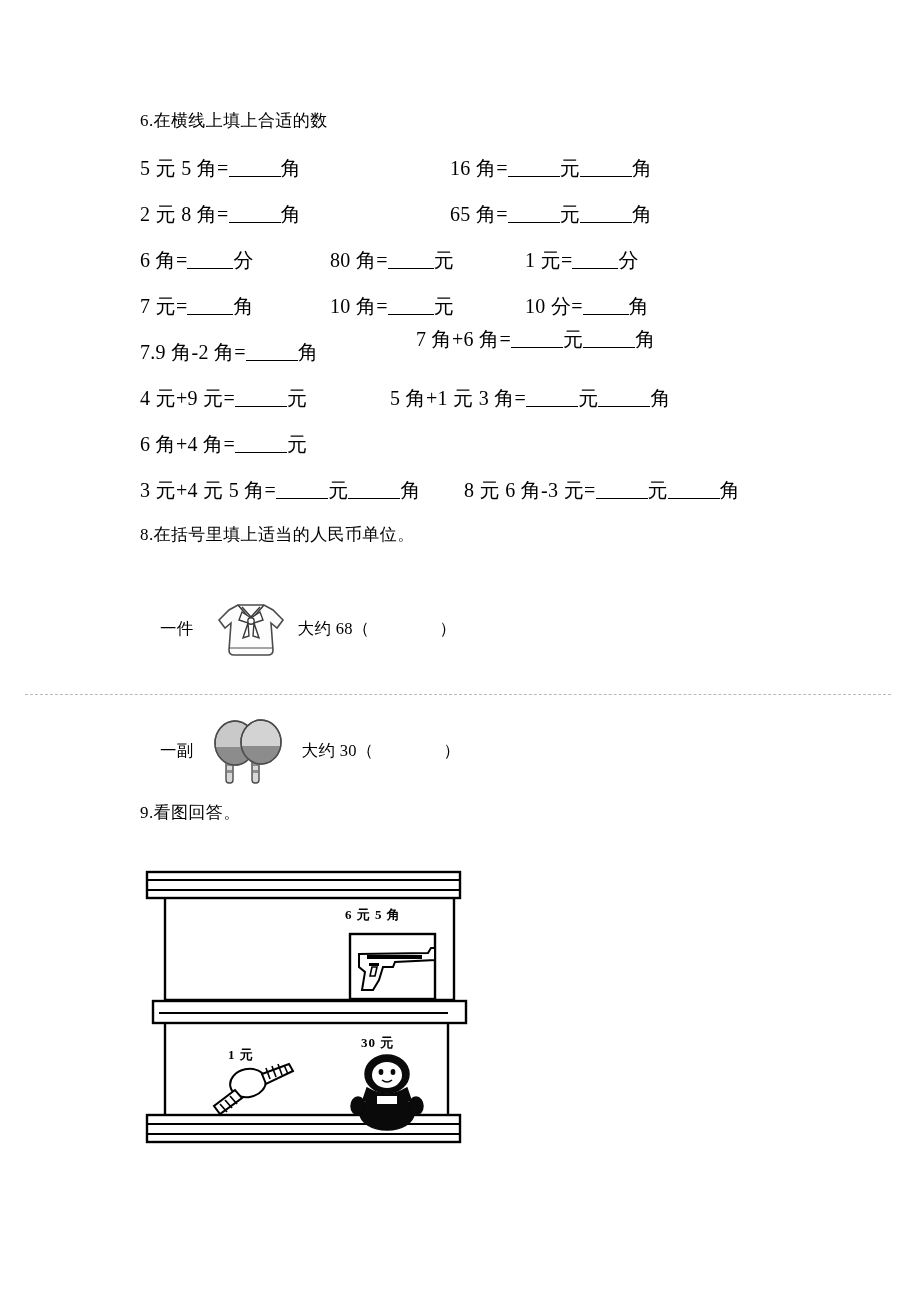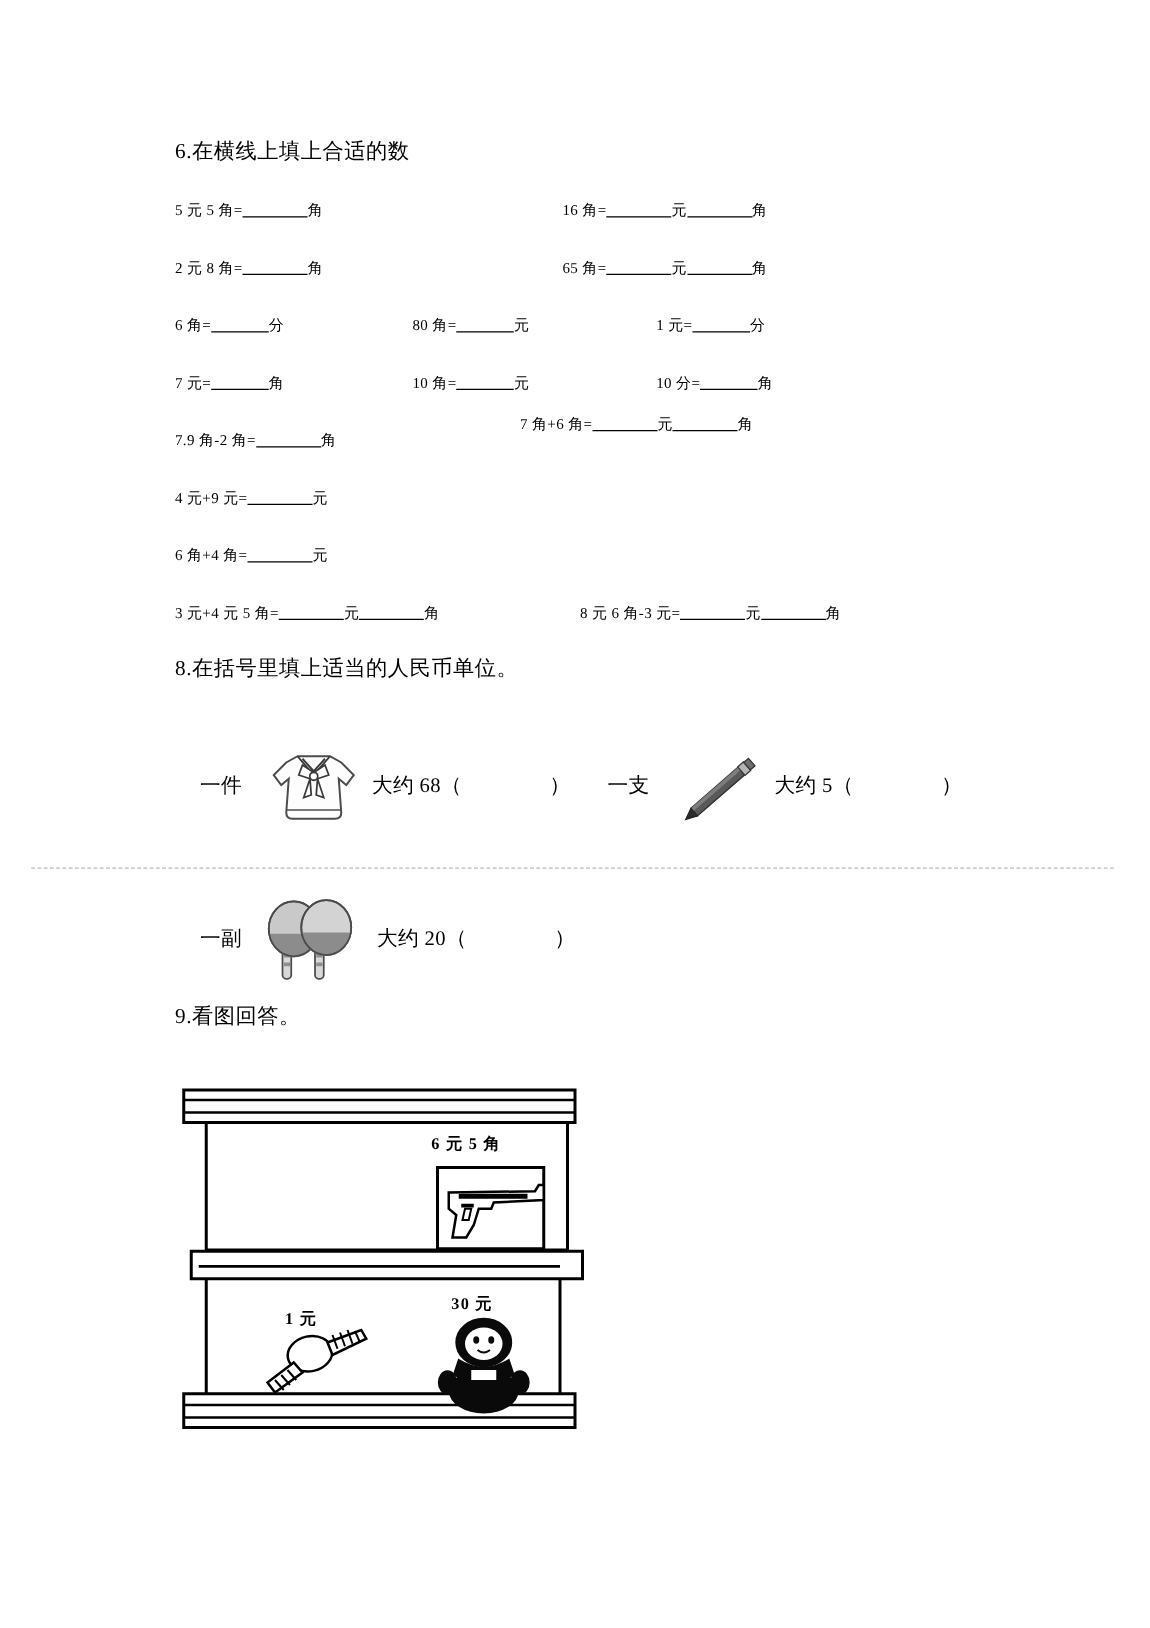--- a/index.html
+++ b/index.html
@@ -25,21 +25,21 @@
   
   .qhead {
     position: absolute;
     font-size: 17px;
     line-height: 22px;
     letter-spacing: 0.4px;
     white-space: nowrap;
   }
   .expr {
     position: absolute;
-    font-size: 12px;
+    font-size: 20px;
     line-height: 22px;
     white-space: nowrap;
     letter-spacing: 0.3px;
   }
   .blank {
     display: inline-block;
     border-bottom: 1px solid #000;
     vertical-align: -2px;
   }
   .b-med { width: 52px; }
@@ -127,20 +127,23 @@
 
   <div class="expr" style="left:140px; top:341px;">
     <span>7.9 角-2 角=</span><span class="blank b-med"></span><span>角</span>
   </div>
   <div class="expr" style="left:416px; top:328px;">
     <span>7 角+6 角=</span><span class="blank b-med"></span><span>元</span><span class="blank b-med"></span><span>角</span>
   </div>
 
   <div class="expr" style="left:140px; top:387px;">
     <span>4 元+9 元=</span><span class="blank b-med"></span><span>元</span>
+  </div>
+  <div class="expr" style="left:390px; top:387px;">
+    <span>5 角+1 元 3 角=</span><span class="blank b-med"></span><span>元</span><span class="blank b-med"></span><span>角</span>
   </div>
 
   <div class="expr" style="left:140px; top:433px;">
     <span>6 角+4 角=</span><span class="blank b-med"></span><span>元</span>
   </div>
 
   <div class="expr" style="left:140px; top:479px;">
     <span>3 元+4 元 5 角=</span><span class="blank b-med"></span><span>元</span><span class="blank b-med"></span><span>角</span>
   </div>
   <div class="expr" style="left:464px; top:479px;">
@@ -168,37 +171,20 @@
           <path d="M42 25 L47 40 L41 38 Z"></path>
           <circle cx="39" cy="23" r="3.2"></circle>
         </g>
       </svg>
     </span>
     <span class="lbl">大约 68（</span>
     <span class="lbl" style="display:inline-block;width:62px;"></span>
     <span class="lbl">）</span>
   </div>
 
-  <div class="picrow" style="left:466px; top:598px;">
-    <span class="lbl">一支</span>
-    <span class="icon-box" style="width:72px;height:64px;margin:0 2px 0 18px;">
-      <svg width="72" height="64" viewBox="0 0 72 64">
-        <g transform="rotate(-41 36 32)">
-          <rect x="6" y="28" width="50" height="8" fill="#595959" stroke="#303030" stroke-width="1.1"></rect>
-          <rect x="6" y="28" width="50" height="3" fill="#7d7d7d"></rect>
-          <polygon points="6,28 6,36 -3,32" fill="#2b2b2b" stroke="#242424" stroke-width="1"></polygon>
-          <rect x="56" y="27.5" width="6" height="9" fill="#b4b4b4" stroke="#3a3a3a" stroke-width="1"></rect>
-          <rect x="62" y="28" width="5" height="8" fill="#6e6e6e" stroke="#343434" stroke-width="1"></rect>
-        </g>
-      </svg>
-    </span>
-    <span class="lbl">大约 5（</span>
-    <span class="lbl" style="display:inline-block;width:62px;"></span>
-    <span class="lbl">）</span>
-  </div>
 
   <div class="cutline"></div>
 
   <div class="picrow" style="left:140px; top:715px;">
     <span class="lbl">一副</span>
     <span class="icon-box" style="width:88px;height:74px;margin:0 2px 0 10px;">
       <svg width="88" height="74" viewBox="0 0 88 74">
         <g stroke="#4b4b4b" stroke-width="1.4">
           <rect x="18" y="44" width="7" height="24" rx="3" fill="#d8d8d8"></rect>
           <rect x="19" y="48" width="5" height="3" fill="#8e8e8e" stroke="none"></rect>
@@ -208,21 +194,21 @@
           <ellipse cx="27" cy="28" rx="20" ry="22" fill="none"></ellipse>
           <rect x="44" y="44" width="7" height="24" rx="3" fill="#d8d8d8"></rect>
           <rect x="45" y="48" width="5" height="3" fill="#8e8e8e" stroke="none"></rect>
           <rect x="45" y="55" width="5" height="3" fill="#8e8e8e" stroke="none"></rect>
           <ellipse cx="53" cy="27" rx="20" ry="22" fill="#d3d3d3"></ellipse>
           <path d="M33.2 31 A20 22 0 0 0 72.8 31 Z" fill="#8c8c8c" stroke="none"></path>
           <ellipse cx="53" cy="27" rx="20" ry="22" fill="none"></ellipse>
         </g>
       </svg>
     </span>
-    <span class="lbl">大约 20（</span>
+    <span class="lbl">大约 30（</span>
     <span class="lbl" style="display:inline-block;width:62px;"></span>
     <span class="lbl">）</span>
   </div>
 
 
   <div class="qhead" style="left:140px; top:802px;">9.看图回答。</div>
 
   <div class="shelf">
     <svg width="345" height="297" viewBox="0 0 345 297">
 

